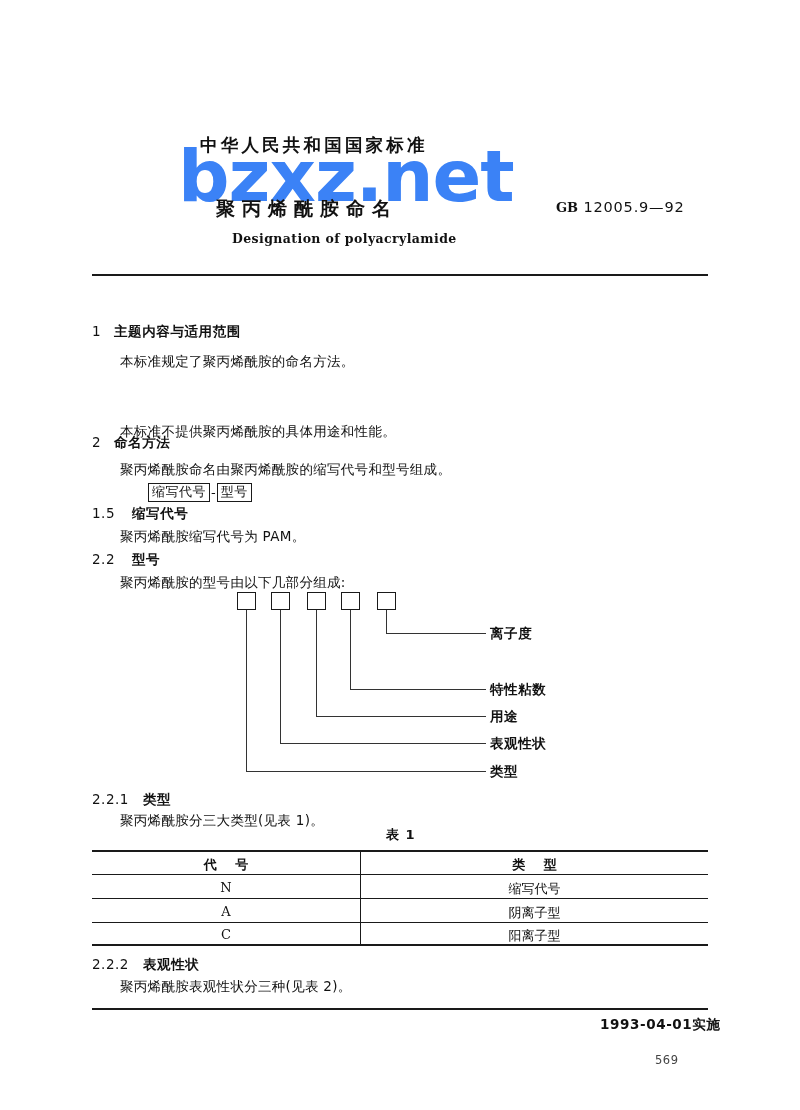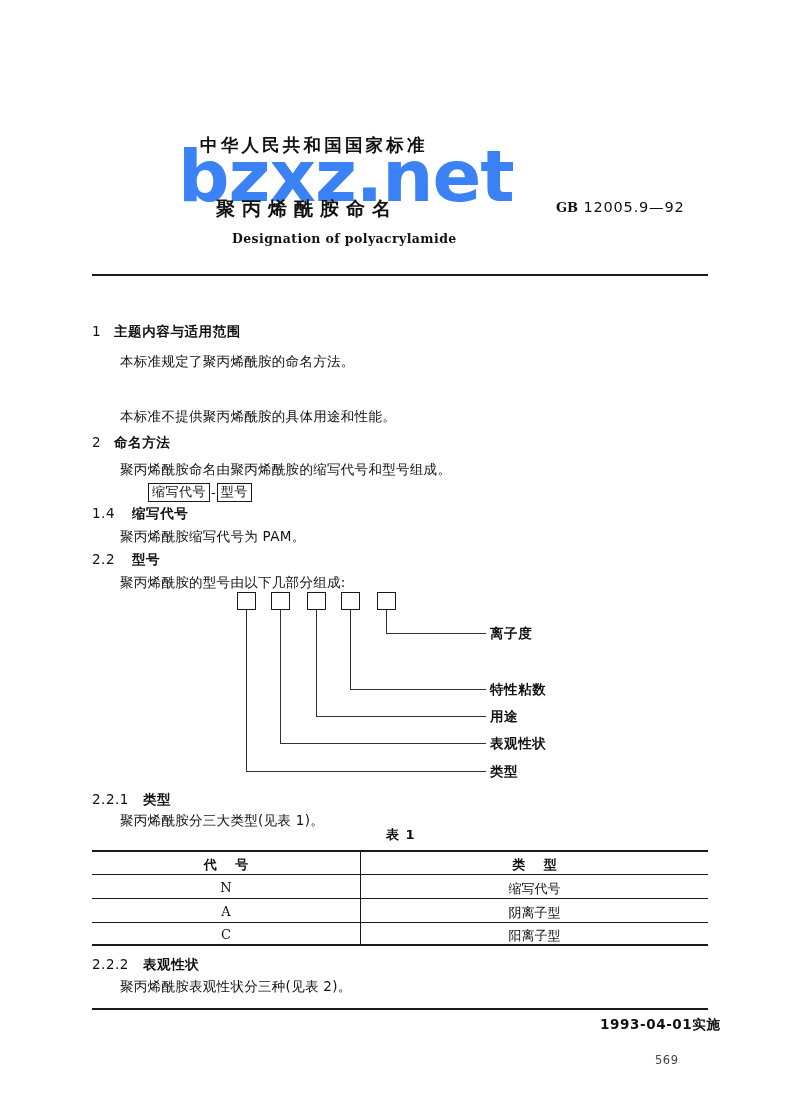--- a/index.html
+++ b/index.html
@@ -273,33 +273,33 @@
     <span class="gb">GB</span>
     <span>12005.9—92</span>
   </div>
   <div class="hdr-en">Designation of polyacrylamide</div>
 
   <div class="rule rule-top"></div>
 
   <div class="sec-num" style="left:92px; top:323px;">1</div>
   <div class="sec-head" style="left:114px; top:323px;">主题内容与适用范围</div>
   <div class="para" style="left:120px; top:353px;">本标准规定了聚丙烯酰胺的命名方法。</div>
-  <div class="para" style="left:120px; top:408px;">本标准不提供聚丙烯酰胺的具体用途和性能。</div>
+  <div class="para" style="left:120px; top:423px;">本标准不提供聚丙烯酰胺的具体用途和性能。</div>
 
   <div class="sec-num" style="left:92px; top:434px;">2</div>
   <div class="sec-head" style="left:114px; top:434px;">命名方法</div>
   <div class="para" style="left:120px; top:461px;">聚丙烯酰胺命名由聚丙烯酰胺的缩写代号和型号组成。</div>
 
   <div class="codebox-row">
     <span class="codebox">缩写代号</span>
     <span class="codebox-dash">-</span>
     <span class="codebox">型号</span>
   </div>
 
-  <div class="sec-num" style="left:92px; top:505px;">1.4</div>
+  <div class="sec-num" style="left:92px; top:505px;">1.5</div>
   <div class="sec-head" style="left:132px; top:505px;">缩写代号</div>
   <div class="para" style="left:120px; top:528px;">聚丙烯酰胺缩写代号为 PAM。</div>
 
   <div class="sec-num" style="left:92px; top:551px;">2.2</div>
   <div class="sec-head" style="left:132px; top:551px;">型号</div>
   <div class="para" style="left:120px; top:574px;">聚丙烯酰胺的型号由以下几部分组成:</div>
 
   <div class="diagram">
 
     <div class="dbox" style="left:237px; top:592px;"></div>

